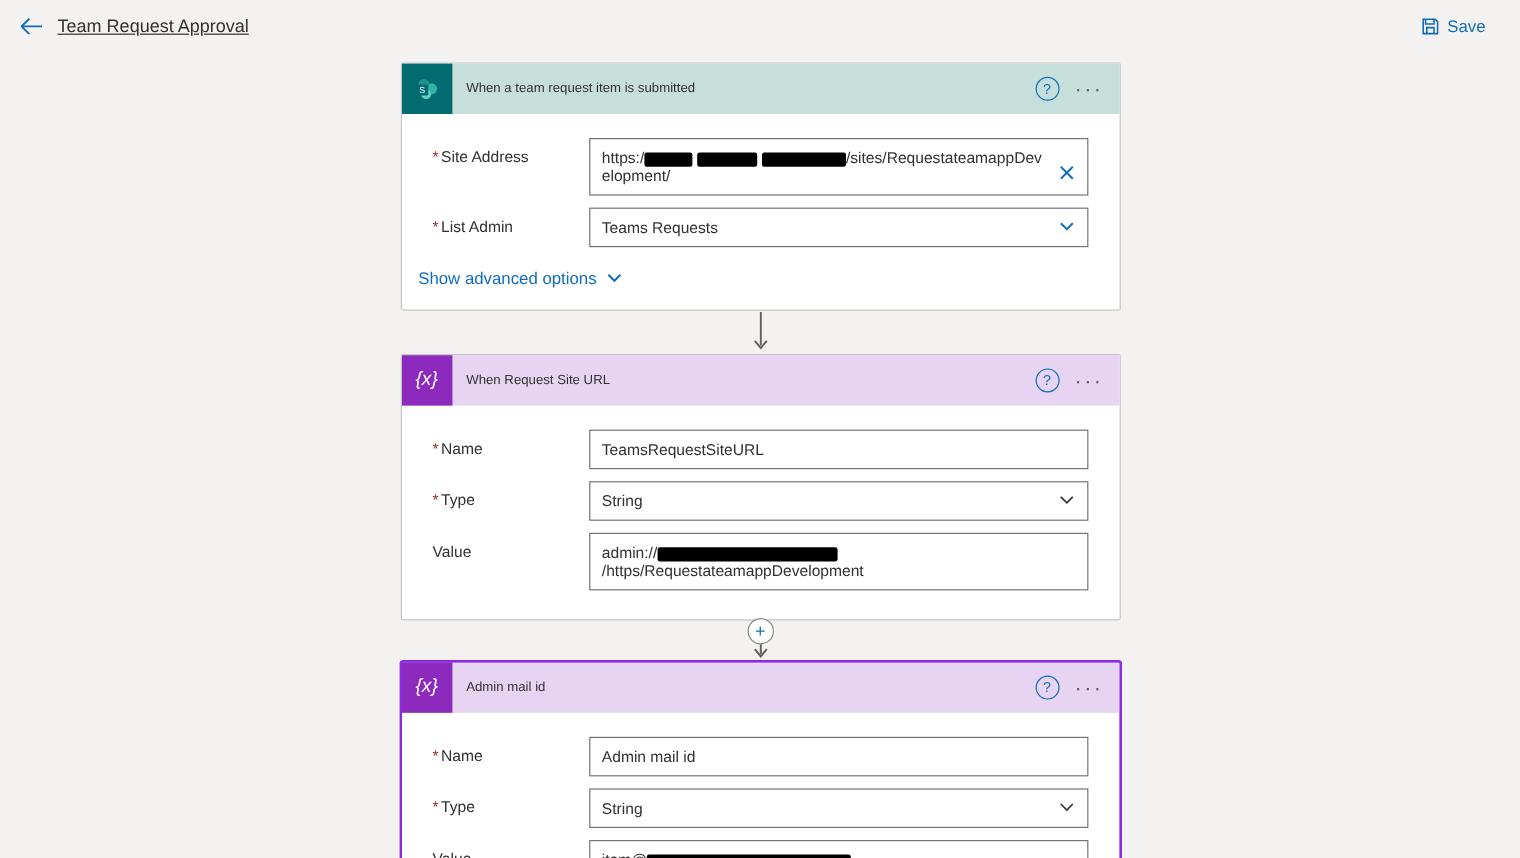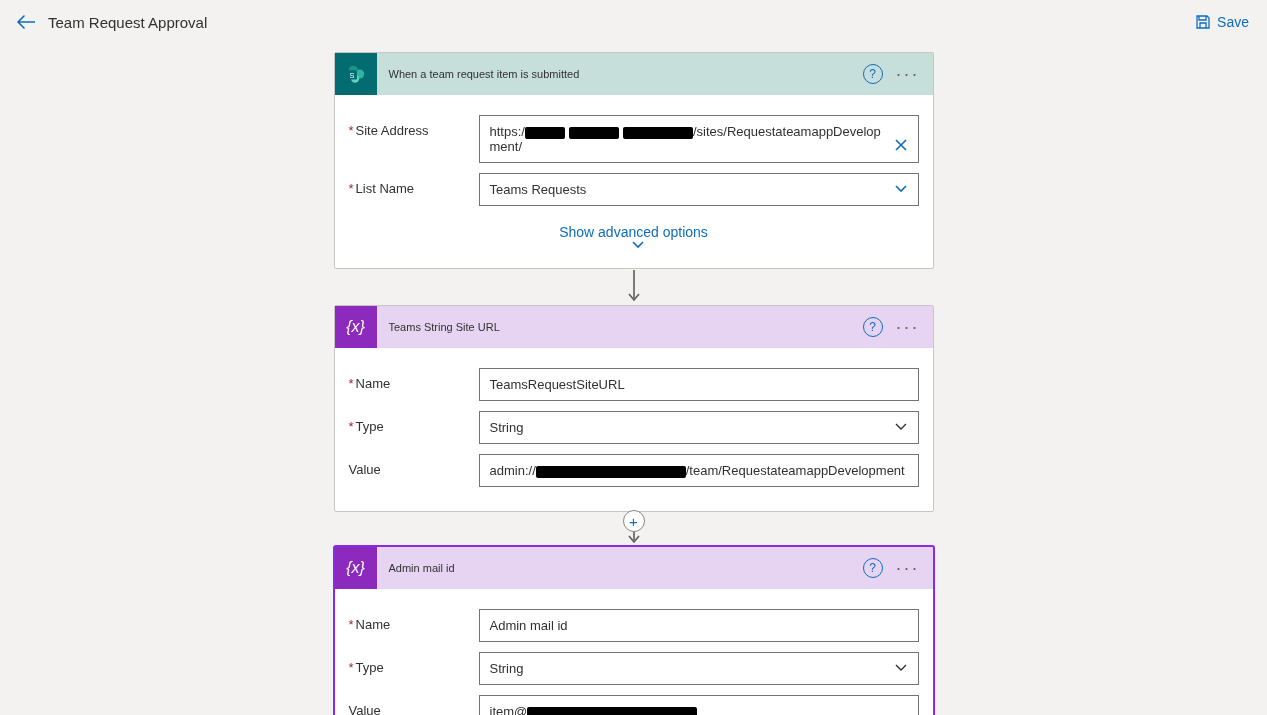--- a/index.html
+++ b/index.html
@@ -12,24 +12,24 @@
     align-items: center;
     padding: 0 16px;
     position: relative;
   }
   .back-arrow {
     width: 20px; height: 20px;
     margin-right: 12px;
     cursor: pointer;
     display:flex; align-items:center; justify-content:center;
   }
-  .page-title { font-size: 15px; color: #323130; }
+  .page-title { font-size: 15px; color: #323130; text-decoration: underline; }
   .save-btn {
     position: absolute;
-    right: 18px;
+    right: 29px;
     display: flex;
     align-items: center;
     gap: 6px;
     color: #0f6cbd;
     font-size: 14px;
     cursor: pointer;
   }
 
   .canvas {
     display: flex;
@@ -63,21 +63,21 @@
     flex-shrink: 0;
   }
   .conn-icon.sharepoint { background: #036c70; color:#fff; }
   .conn-icon.variable   { background: #8c2abd; color:#fff; font-family: "Segoe UI", serif; }
 
   .card-title { flex: 1; font-size: 11px; color: #323130; }
   .hdr-help { width: 20px; height: 20px; border:1.5px solid #0f6cbd; border-radius:50%; color:#0f6cbd; font-size:12px; display:flex;align-items:center;justify-content:center; cursor:pointer; }
   .hdr-more { width: 26px; text-align:center; color:#605e5c; font-size:18px; letter-spacing:2px; cursor:pointer; }
 
   .card-body { padding: 10px 14px 14px 14px; }
-  .row { display: flex; align-items: flex-start; margin: 10px 0; }
+  .row { display: flex; align-items: flex-start; margin: 10px 12px; }
   .row-label {
     width: 130px;
     font-size: 13px;
     color: #323130;
     padding-top: 8px;
     flex-shrink: 0;
   }
   .row-label .req { color:#a4262c; margin-right:2px; }
   .row-field { flex: 1; }
 
@@ -114,21 +114,20 @@
     vertical-align:middle;
     border-radius:2px;
   }
 
   .adv-link {
     color:#0f6cbd;
     font-size:14px;
     padding: 8px 0 4px 0;
     display:flex; align-items:center;
     cursor:pointer;
-    flex-direction:column;
   }
   .adv-link svg { margin-left:8px; }
 
   .connector-spacer {
     height: 36px;
     display:flex; align-items:center; justify-content:center;
     width:600px;
   }
   .arrow-down { color:#605e5c; }
 
@@ -195,21 +194,21 @@
             <span>https:/</span><span class="redact" style="width:40px;"></span><span class="redact" style="width:50px;margin-left:4px;"></span><span class="redact" style="width:70px;margin-left:4px;"></span><span>/sites/RequestateamappDevelopment/</span>
             <span class="x-btn">
               <svg width="14" height="14" viewBox="0 0 14 14">
                   <path d="M2 2l10 10M12 2L2 12" stroke="#0f6cbd" stroke-width="1.6"></path>
                 </svg>
             </span>
           </div>
         </div>
       </div>
       <div class="row">
-        <div class="row-label"><span class="req">*</span><span>List Name</span></div>
+        <div class="row-label"><span class="req">*</span><span>List Admin</span></div>
         <div class="row-field">
           <div class="combobox">
             <span>Teams Requests</span>
             <span class="chev-down">
               <svg width="14" height="10" viewBox="0 0 14 10">
                   <path d="M2 2l5 5 5-5" stroke="#0f6cbd" stroke-width="1.6" fill="none"></path>
                 </svg>
             </span>
           </div>
         </div>
@@ -227,21 +226,21 @@
     <svg class="arrow-down" width="16" height="34" viewBox="0 0 16 34">
         <path d="M8 0v28M3 24l5 6 5-6" stroke="#605e5c" stroke-width="1.6" fill="none"></path>
       </svg>
   </div>
 
   <div class="card">
     <div class="card-header header-variable">
       <div class="conn-icon variable">
           <span style="font-style:italic">{x}</span>
         </div>
-      <div class="card-title">Teams String Site URL</div>
+      <div class="card-title">When Request Site URL</div>
       <div class="hdr-help">?</div>
       <div class="hdr-more">···</div>
     </div>
     <div class="card-body">
       <div class="row">
         <div class="row-label"><span class="req">*</span><span>Name</span></div>
         <div class="row-field">
             <div class="textbox"><span>TeamsRequestSiteURL</span></div>
           </div>
       </div>
@@ -253,21 +252,21 @@
             <span class="chev-down black"><svg width="14" height="10" viewBox="0 0 14 10">
                   <path d="M2 2l5 5 5-5" stroke="#323130" stroke-width="1.4" fill="none"></path>
                 </svg></span>
           </div>
         </div>
       </div>
       <div class="row">
         <div class="row-label"><span>Value</span></div>
         <div class="row-field">
             <div class="textbox">
-          <span>admin://</span><span class="redact" style="width:150px;"></span><span>/team/RequestateamappDevelopment</span>
+          <span>admin://</span><span class="redact" style="width:150px;"></span><span>/https/RequestateamappDevelopment</span>
         </div>
           </div>
       </div>
     </div>
   </div>
 
   <div class="plus-node">
     <div class="plus-circle">+</div>
     <svg class="plus-arrow" width="16" height="20" viewBox="0 0 16 20">
         <path d="M8 0v14M3 10l5 6 5-6" stroke="#605e5c" stroke-width="1.6" fill="none"></path>

